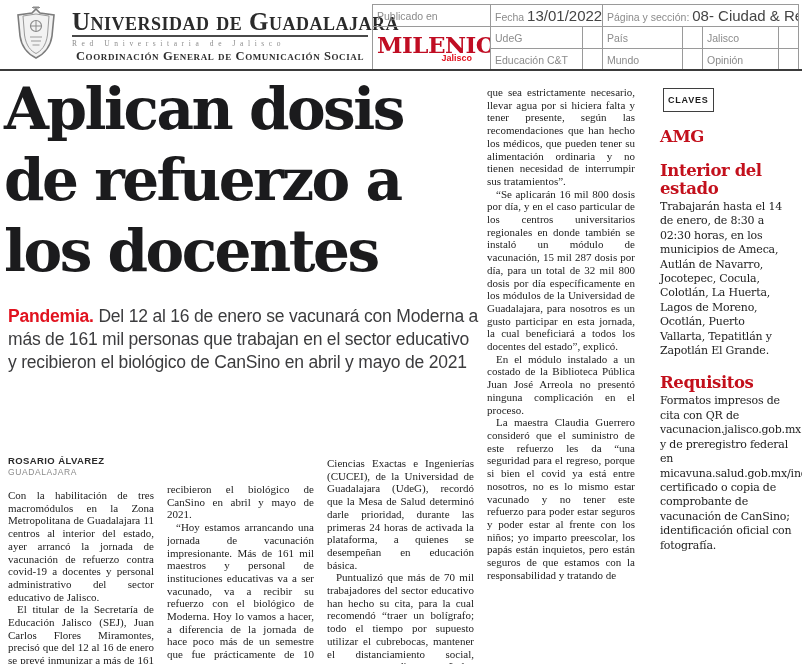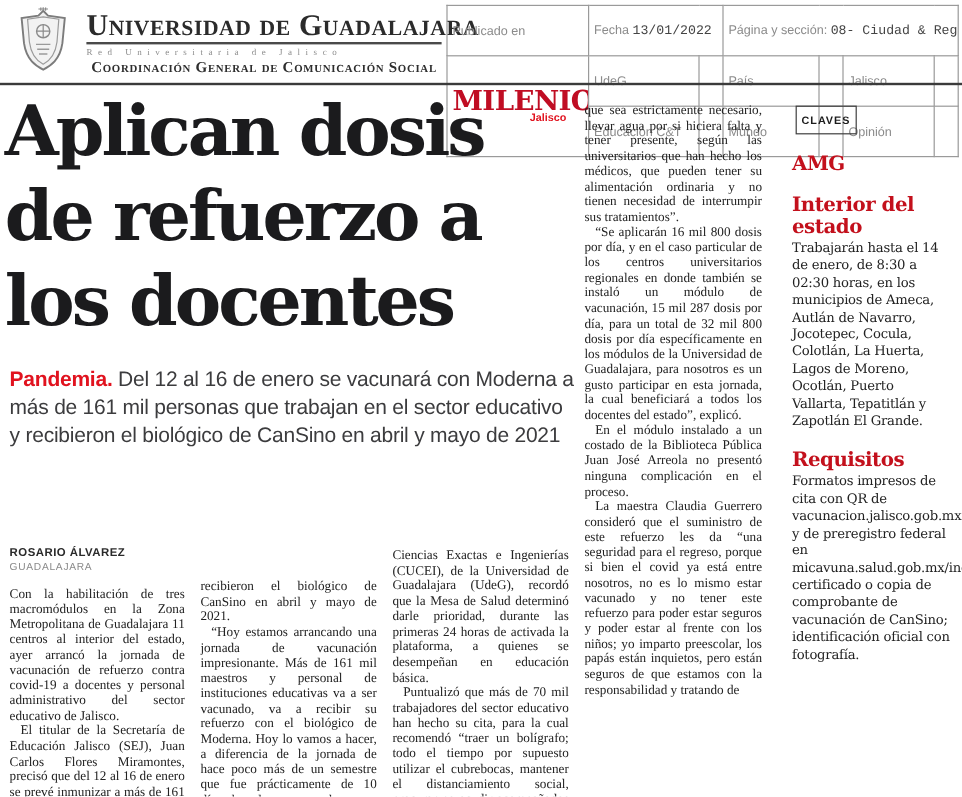--- a/index.html
+++ b/index.html
@@ -15,23 +15,23 @@
          border-bottom:2px solid #4a4a4a;padding-bottom:1px;white-space:nowrap;}
   .unet{font-size:7.5px;color:#8d8d8d;letter-spacing:4.6px;margin-top:2px;white-space:nowrap;
         font-family:"Liberation Serif",serif;}
   .ucoord{font-variant:small-caps;font-weight:bold;font-size:12.5px;color:#2e2e2e;
           letter-spacing:.6px;margin-top:1px;white-space:nowrap;text-align:center;}
 
   
   .pubtable{position:absolute;left:372px;top:4px;width:426px;border-collapse:collapse;
             table-layout:fixed;}
   .pubtable td{border:1px solid #9a9a9a;font-family:"Liberation Sans",sans-serif;
-               font-size:10.5px;color:#8b8b8b;padding:12px 4px;height:17px;overflow:hidden;
+               font-size:10.5px;color:#8b8b8b;padding:2px 4px;height:17px;overflow:hidden;
                white-space:nowrap;}
-  .pubtable .val{font-family:Liberation Mono, monospace;color:#444;font-size:11px;}
+  .pubtable .val{font-family:Liberation Sans, sans-serif;color:#444;font-size:15px;}
   .brandcell{text-align:center;vertical-align:middle;}
   .brand{font-family:"DejaVu Serif",serif;font-weight:bold;font-size:23px;
          color:#c00d23;letter-spacing:-.5px;line-height:20px;}
   .brandsub{font-family:"Liberation Sans",sans-serif;font-weight:bold;font-size:9px;
             color:#e1131f;text-align:right;padding-right:14px;margin-top:-2px;}
 
   .toprule{position:absolute;left:0;top:69px;width:802px;height:2px;background:#3b3b3b;}
 
   
   .headline{position:absolute;left:4px;top:74px;width:480px;
@@ -156,21 +156,21 @@
   <div id="col2" class="bodycol">
       <p>recibieron el biológico de CanSino en abril y mayo de 2021.</p>
       <p>“Hoy estamos arrancando una jornada de vacunación impresionante. Más de 161 mil maestros y personal de instituciones educativas va a ser vacunado, va a recibir su refuerzo con el biológico de Moderna. Hoy lo vamos a hacer, a diferencia de la jornada de hace poco más de un semestre que fue prácticamente de 10 días, hoy lo vamos a hacer en cinco días”, afirmó.</p>
       <p>Durante su recorrido en el módulo del Centro Universitario de</p>
     </div>
   <div id="col3" class="bodycol">
       <p>Ciencias Exactas e Ingenierías (CUCEI), de la Universidad de Guadalajara (UdeG), recordó que la Mesa de Salud determinó darle prioridad, durante las primeras 24 horas de activada la plataforma, a quienes se desempeñan en educación básica.</p>
       <p>Puntualizó que más de 70 mil trabajadores del sector educativo han hecho su cita, para la cual recomendó “traer un bolígrafo; todo el tiempo por supuesto utilizar el cubrebocas, mantener el distanciamiento social, procurar no acudir acompañados a menos</p>
     </div>
   <div id="col4" class="bodycol">
-      <p>que sea estrictamente necesario, llevar agua por si hiciera falta y tener presente, según las universitarios que han hecho los médicos, que pueden tener su alimentación ordinaria y no tienen necesidad de interrumpir sus tratamientos”.</p>
+      <p>que sea estrictamente necesario, llevar agua por si hiciera falta y tener presente, según las recomendaciones que han hecho los médicos, que pueden tener su alimentación ordinaria y no tienen necesidad de interrumpir sus tratamientos”.</p>
       <p>“Se aplicarán 16 mil 800 dosis por día, y en el caso particular de los centros universitarios regionales en donde también se instaló un módulo de vacunación, 15 mil 287 dosis por día, para un total de 32 mil 800 dosis por día específicamente en los módulos de la Universidad de Guadalajara, para nosotros es un gusto participar en esta jornada, la cual beneficiará a todos los docentes del estado”, explicó.</p>
       <p>En el módulo instalado a un costado de la Biblioteca Pública Juan José Arreola no presentó ninguna complicación en el proceso.</p>
       <p>La maestra Claudia Guerrero consideró que el suministro de este refuerzo les da “una seguridad para el regreso, porque si bien el covid ya está entre nosotros, no es lo mismo estar vacunado y no tener este refuerzo para poder estar seguros y poder estar al frente con los niños; yo imparto preescolar, los papás están inquietos, pero están seguros de que estamos con la responsabilidad y tratando de</p>
     </div>
 
   <div class="sidebar">
     <div class="claves">CLAVES</div>
 
     <div class="sb-section">
       <div class="sb-title">AMG</div>

